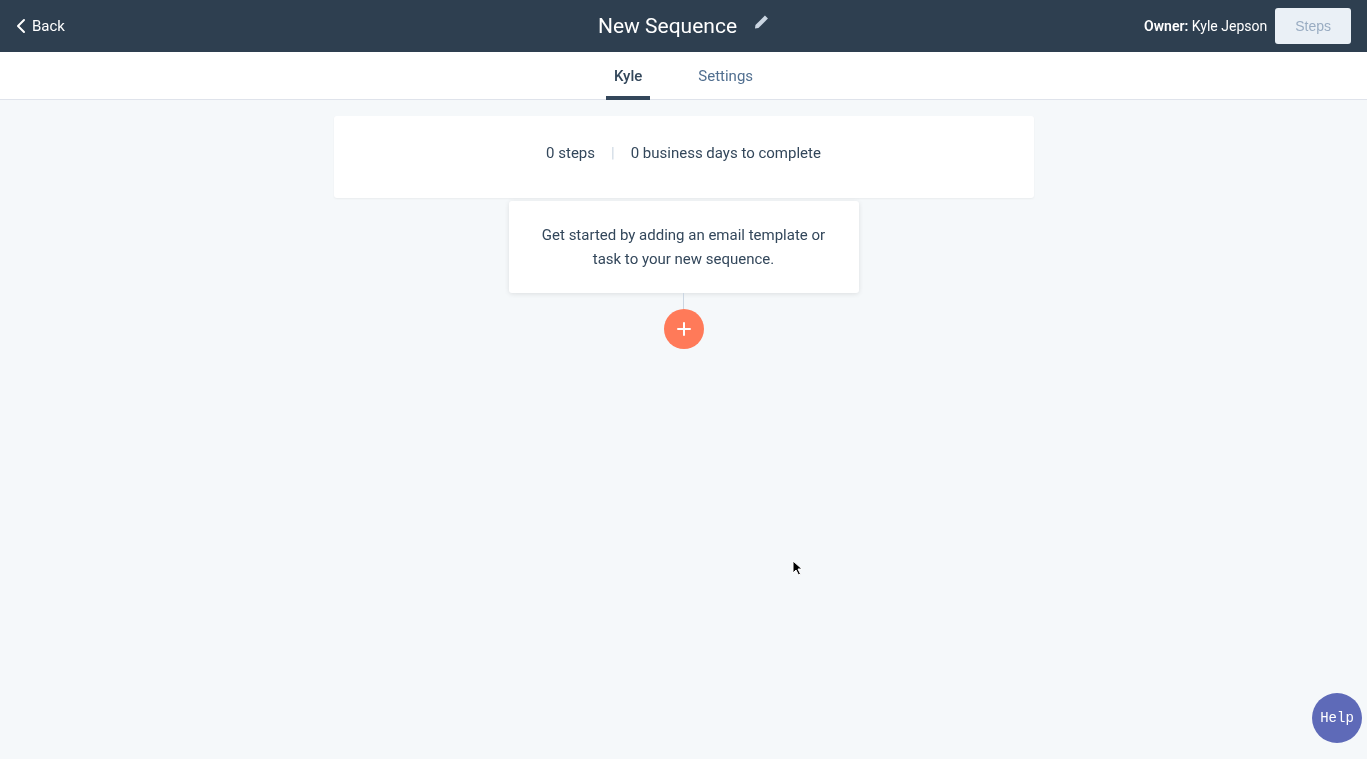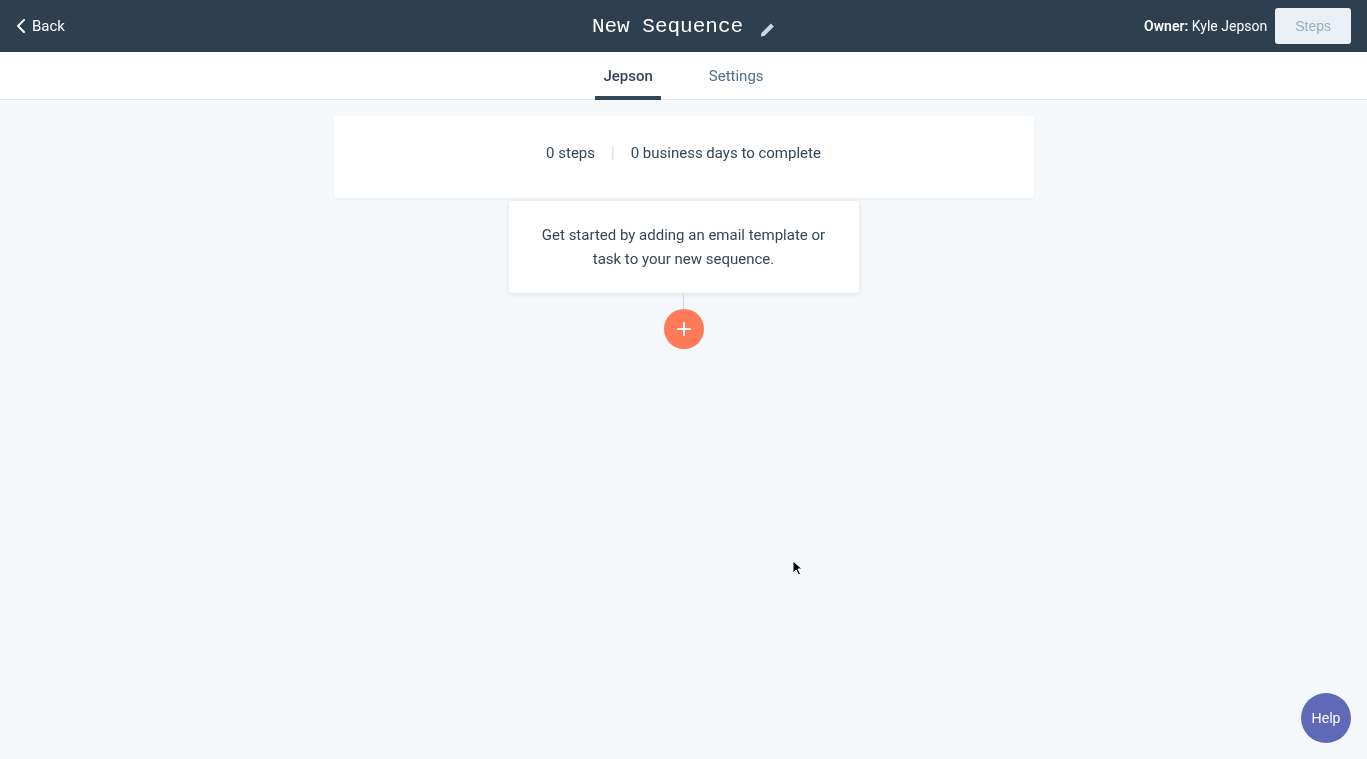--- a/index.html
+++ b/index.html
@@ -34,23 +34,22 @@
     }
     .back-btn svg {
       width: 10px;
       height: 16px;
     }
     .header-center {
       position: absolute;
       left: 50%;
       transform: translateX(-50%);
       display: flex;
-      align-items: flex-end;
+      align-items: flex-start;
       gap: 16px;
-      font-family: Liberation Mono, monospace;
     }
     .page-title {
       font-size: 21px;
       font-weight: 400;
       color: #ffffff;
     }
     .edit-icon {
       width: 16px;
       height: 16px;
       cursor: pointer;
@@ -179,32 +178,33 @@
       color: #ffffff;
       margin-top: -4px;
     }
     .add-btn svg {
       width: 16px;
       height: 16px;
     }
     .help-btn {
       position: fixed;
       bottom: 16px;
-      right: 16px;
+      right: 5px;
       width: 50px;
       height: 50px;
       border-radius: 25px;
       background: #5e6ab8;
       color: #ffffff;
       border: none;
       cursor: pointer;
       font-size: 14px;
       display: flex;
       align-items: center;
       justify-content: center;
+      font-family: Liberation Mono, monospace;
     }
     .cursor {
       position: absolute;
       left: 792px;
       top: 560px;
       width: 14px;
       height: 18px;
       pointer-events: none;
     }
   </style>
@@ -227,21 +227,21 @@
   <div class="header-right">
     <span class="owner-info">
       <span class="owner-label">Owner:</span>
       <span>Kyle Jepson</span>
     </span>
     <button class="save-btn">Steps</button>
   </div>
 </div>
 
 <div class="tabs-bar">
-  <div class="tab active">Jepson</div>
+  <div class="tab active">Kyle</div>
   <div class="tab">Settings</div>
 </div>
 
 <div class="content">
   <div class="summary-card">
     <div class="summary-stats">
       <span>0 steps</span>
       <span class="stats-divider">|</span>
       <span>0 business days to complete</span>
     </div>

